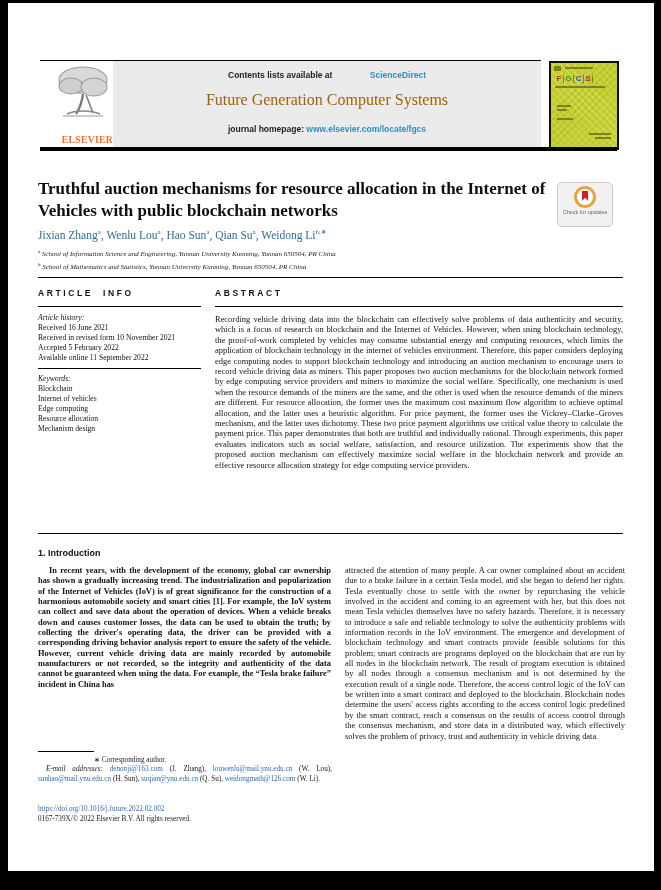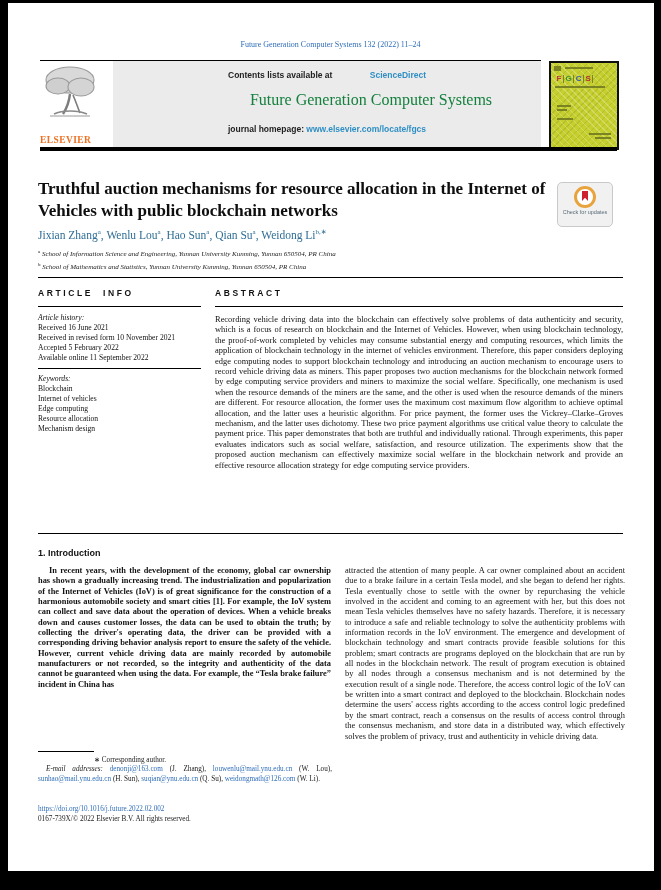--- a/index.html
+++ b/index.html
@@ -7,28 +7,28 @@
           font-family:"Liberation Serif",serif;}
   .sheet{position:absolute;left:8px;top:3px;width:646px;height:868px;background:#fff;}
   .abs{position:absolute;}
 
   
   .citation{left:0;top:40px;width:661px;text-align:center;font-size:8px;color:#2f6db8;}
 
   
   .rule{background:#000;}
   .hdr-box{left:40px;top:61px;width:501px;height:86px;background:#ebebeb;}
-  .logo-area{position:absolute;left:0;top:0;width:73px;height:86px;background:#fff;text-align:left;}
+  .logo-area{position:absolute;left:0;top:0;width:73px;height:86px;background:#fff;text-align:right;}
   .elsevier-word{position:absolute;left:0;bottom:2px;width:100%;font-size:9.5px;color:#ef7022;
                  font-family:"Liberation Serif",serif;letter-spacing:.4px;font-weight:bold;}
   .hdr-center{position:absolute;left:73px;top:0;width:428px;height:86px;text-align:center;}
   .contents-line{position:absolute;left:0;top:9px;width:100%;font-size:8.5px;color:#222;
                  font-family:"Liberation Sans",sans-serif;font-weight:bold;}
   .sd-link{color:#2f8fc4;cursor:pointer;margin-left:35px;}
-  .journal-title{position:absolute;left:0;top:30px;width:100%;font-size:16px;color:#15803d;padding-left:44px;}
+  .journal-title{position:absolute;left:0;top:30px;width:100%;font-size:16px;color:#a16207;}
   .homepage-line{position:absolute;left:0;top:63px;width:100%;font-size:8.5px;color:#222;
                  font-family:"Liberation Sans",sans-serif;font-weight:bold;}
   .url-link{color:#2f8fc4;cursor:pointer;}
 
   
   .cover{left:549px;top:61px;width:66px;height:85px;background:#c5cf2d;border:2px solid #101010;
          background-image:repeating-linear-gradient(45deg,rgba(255,255,255,.25) 0 1px,transparent 1px 5px),
                           repeating-linear-gradient(-45deg,rgba(130,140,30,.25) 0 1px,transparent 1px 5px);}
   .cover-letters{position:absolute;left:4px;top:12px;font-family:"Liberation Sans",sans-serif;
                  font-weight:bold;font-size:8px;line-height:8px;}
@@ -75,21 +75,20 @@
   .fn-link{color:#2f6db8;cursor:pointer;}
   .doi{left:38px;top:805px;font-size:7.2px;color:#2f6db8;cursor:pointer;}
   .issn{left:38px;top:815px;font-size:7.2px;color:#1a1a1a;}
 </style>
 </head>
 <body>
 
 <div class="canvas">
   <div class="sheet abs"></div>
 
-  <div class="abs citation">Future Generation Computer Systems 132 (2022) 11–24</div>
 
   <div class="abs rule" style="left:40px;top:60px;width:501px;height:1px;"></div>
 
   <div class="abs hdr-box">
     <div class="logo-area">
       <svg width="60" height="62" viewBox="0 0 60 62" style="margin-top:3px;">
         <g fill="none" stroke="#8a8a8a" stroke-width="1.1">
           <ellipse cx="30" cy="16" rx="24" ry="13" fill="#d9d9d9" stroke="#9a9a9a"></ellipse>
           <ellipse cx="18" cy="22" rx="12" ry="8" fill="#cfcfcf" stroke="#9a9a9a"></ellipse>
           <ellipse cx="41" cy="23" rx="13" ry="9" fill="#d4d4d4" stroke="#9a9a9a"></ellipse>

